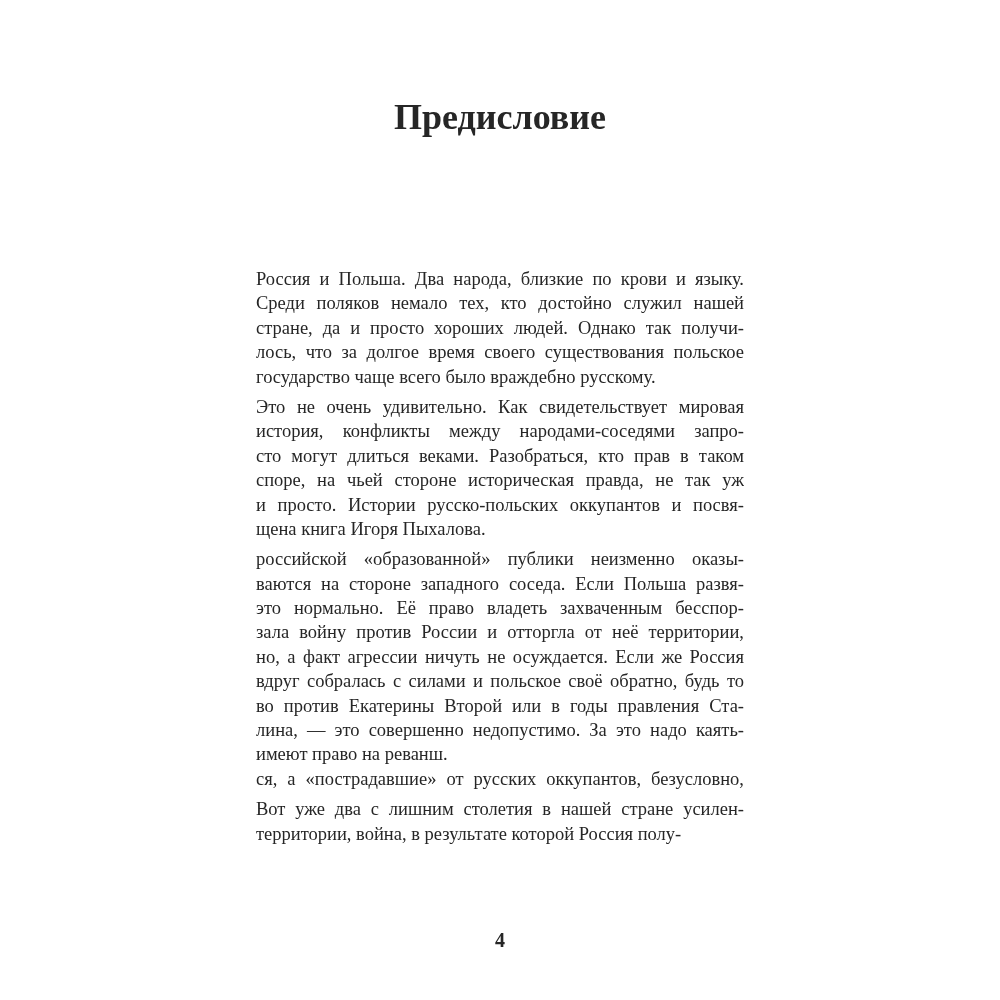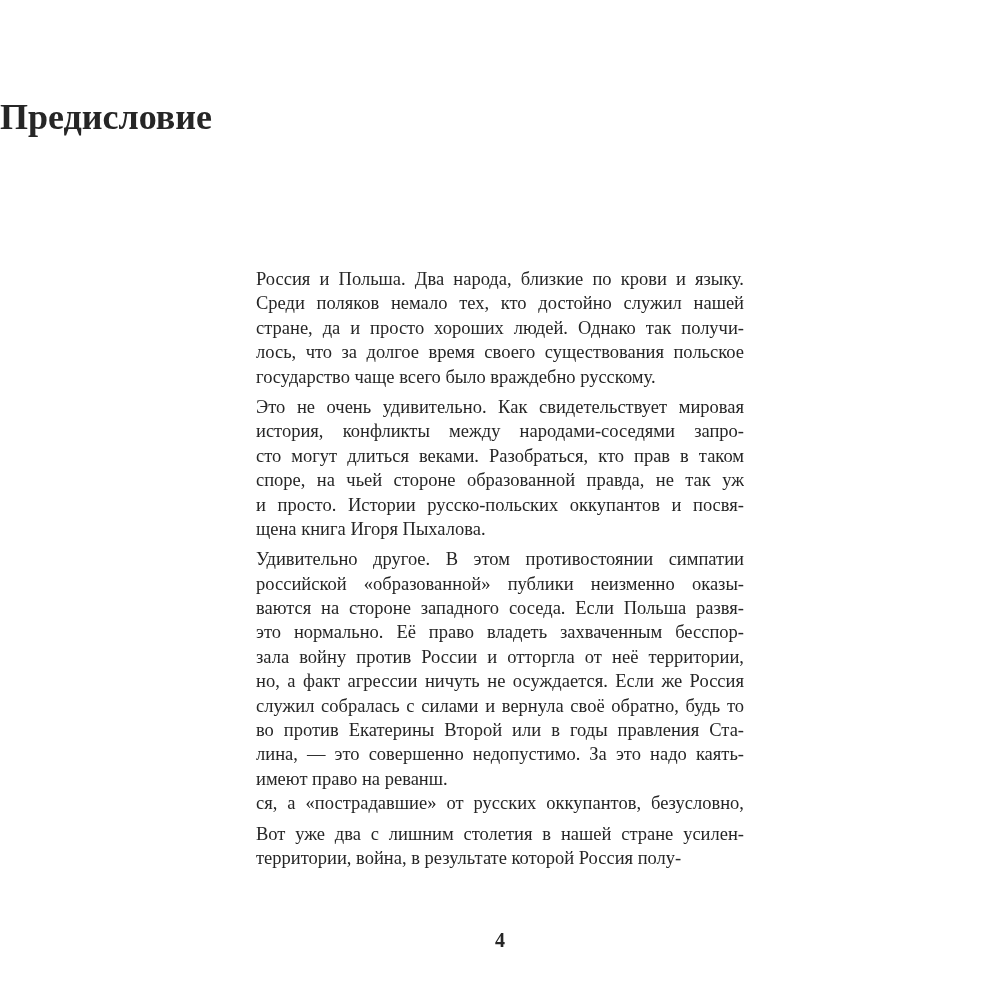--- a/index.html
+++ b/index.html
@@ -18,20 +18,21 @@
   .book-page {
     position: absolute;
     inset: 0;
   }
   .title {
     position: absolute;
     top: 96px;
     left: 0;
     width: 1000px;
     margin: 0;
+    text-align: center;
     font-size: 36px;
     font-weight: 700;
     line-height: 1.2;
     letter-spacing: 0px;
   }
   .text-column {
     position: absolute;
     top: 267px;
     left: 256px;
     width: 492px;
@@ -73,32 +74,31 @@
         <div class="line">Россия и Польша. Два народа, близкие по крови и языку.</div>
         <div class="line">Среди поляков немало тех, кто достойно служил нашей</div>
         <div class="line">стране, да и просто хороших людей. Однако так получи-</div>
         <div class="line">лось, что за долгое время своего существования польское</div>
         <div class="line last">государство чаще всего было враждебно русскому.</div>
       </div>
       <div class="paragraph">
         <div class="line">Это не очень удивительно. Как свидетельствует мировая</div>
         <div class="line">история, конфликты между народами-соседями запро-</div>
         <div class="line">сто могут длиться веками. Разобраться, кто прав в таком</div>
-        <div class="line">споре, на чьей стороне образованной правда, не так уж</div>
+        <div class="line">споре, на чьей стороне историческая правда, не так уж</div>
         <div class="line">и просто. Истории русско-польских оккупантов и посвя-</div>
         <div class="line last">щена книга Игоря Пыхалова.</div>
       </div>
       <div class="paragraph">
-        <div class="line">Удивительно другое. В этом противостоянии симпатии</div>
         <div class="line">российской «образованной» публики неизменно оказы-</div>
         <div class="line">ваются на стороне западного соседа. Если Польша развя-</div>
         <div class="line">это нормально. Её право владеть захваченным бесспор-</div>
         <div class="line">зала войну против России и отторгла от неё территории,</div>
         <div class="line">но, а факт агрессии ничуть не осуждается. Если же Россия</div>
-        <div class="line">служил собралась с силами и вернула своё обратно, будь то</div>
+        <div class="line">вдруг собралась с силами и польское своё обратно, будь то</div>
         <div class="line">во против Екатерины Второй или в годы правления Ста-</div>
         <div class="line">лина, — это совершенно недопустимо. За это надо каять-</div>
         <div class="line last">имеют право на реванш.</div>
         <div class="line">ся, а «пострадавшие» от русских оккупантов, безусловно,</div>
       </div>
       <div class="paragraph">
         <div class="line">Вот уже два с лишним столетия в нашей стране усилен-</div>
         <div class="line last">территории, война, в результате которой Россия полу-</div>
       </div>
     </div>

